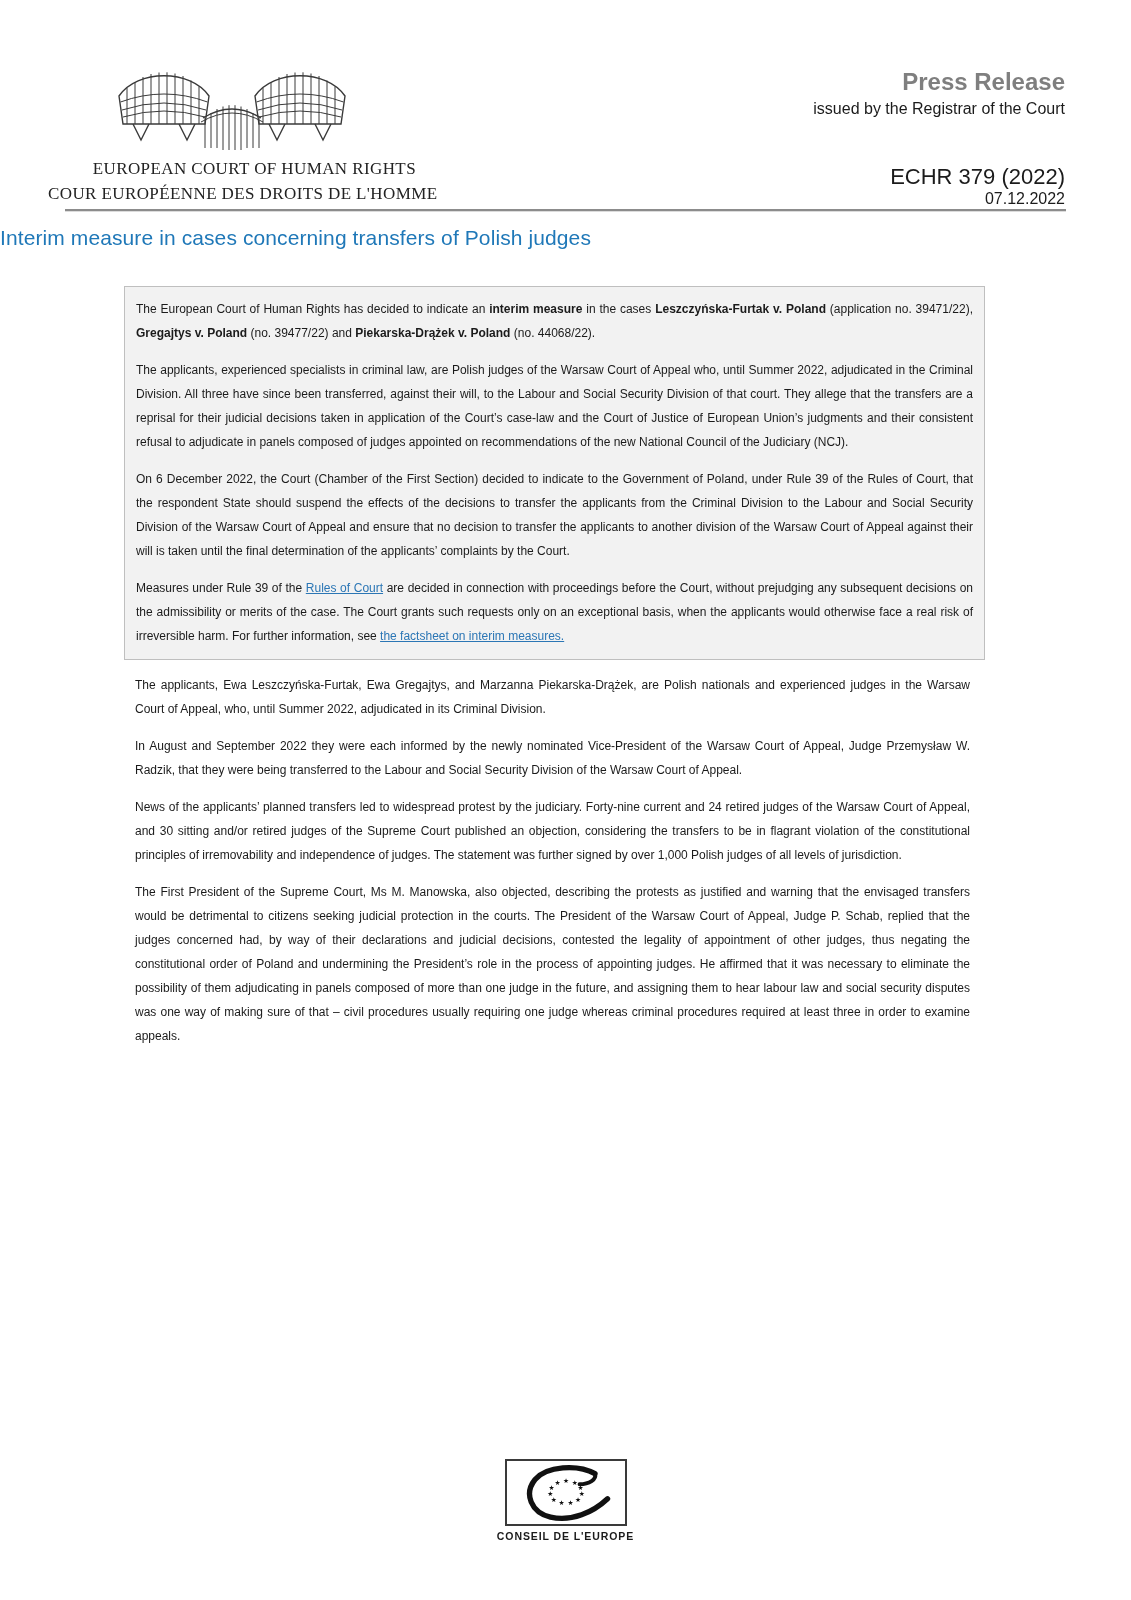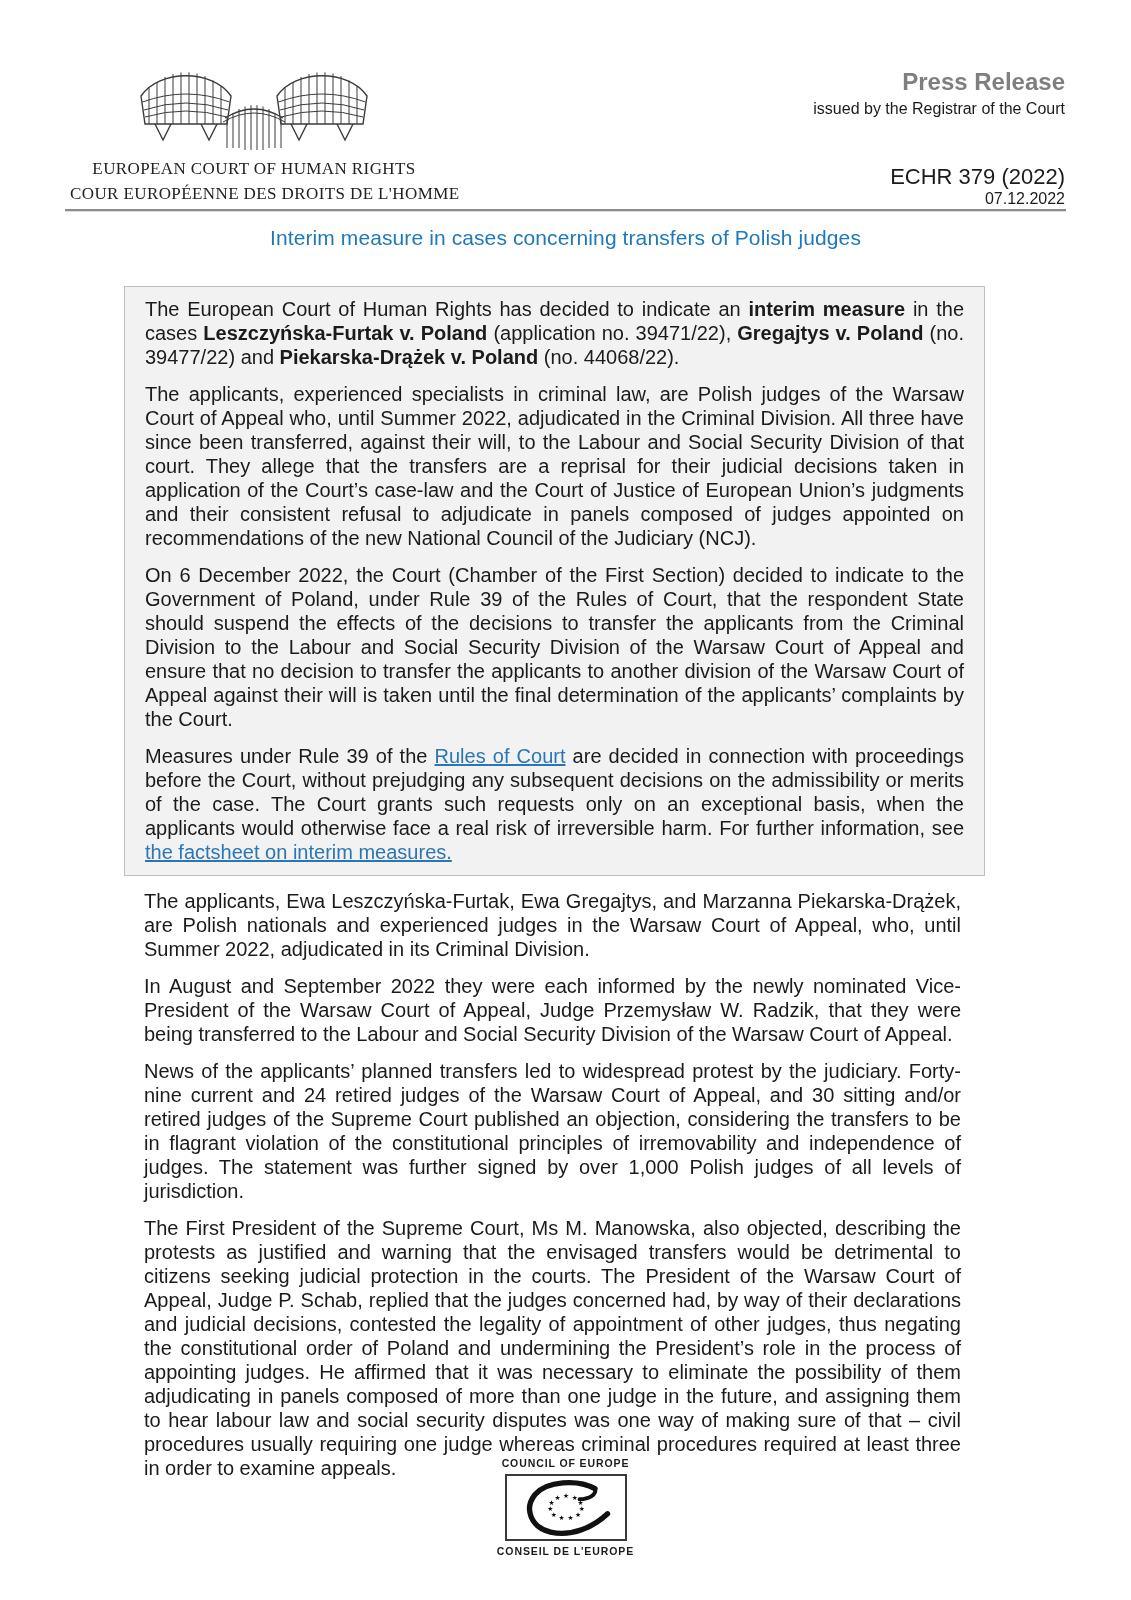--- a/index.html
+++ b/index.html
@@ -11,21 +11,21 @@
     --text:#1B1B1B;
     --rule-gray:#8C8C8C;
   }
   html,body{margin:0;padding:0;}
   body{
     width:1131px;height:1600px;background:#ffffff;position:relative;
     font-family:"Liberation Sans", sans-serif;color:var(--text);
     overflow:hidden;
   }
   .logo-block{
-    position:absolute;left:70px;top:64px;width:368px;text-align:center;
+    position:absolute;left:48px;top:64px;width:368px;text-align:right;
   }
   .logo-block svg{display:block;margin:0 auto;}
   .org-name{
     font-family:"Liberation Serif", serif;
     font-size:17px;line-height:25px;letter-spacing:0.4px;color:#222;
     white-space:nowrap;
   }
   .header-right{
     position:absolute;right:66px;top:68px;text-align:right;
   }
@@ -35,33 +35,33 @@
   .issued-by{font-size:16px;color:#1b1b1b;margin-top:3px;line-height:20px;}
   .ref-line{font-size:22px;line-height:22px;margin-top:47px;}
   .date-line{font-size:16px;line-height:22px;}
   .header-rule{
     position:absolute;left:65px;right:65px;top:209px;height:0;
     border:none;border-top:2px solid var(--rule-gray);
     border-bottom:1px solid #dcdcdc;margin:0;
   }
   h1.page-title{
     position:absolute;top:226px;left:0;width:100%;margin:0;
-    text-align:center;font-size:21px;font-weight:normal;color:var(--title-blue);
+    text-align:left;font-size:21px;font-weight:normal;color:var(--title-blue);
     letter-spacing:0.1px;
   }
   .content{
     position:absolute;left:124px;top:286px;width:861px;box-sizing:border-box;
   }
   .highlight-box{
     background:var(--box-bg);border:1px solid var(--box-border);
     padding:7px 11px 9px 11px;box-sizing:border-box;
   }
   .body-text{margin:6px 15px 0 11px;}
   p.para{
-    margin:13px 9px;font-size:20px;line-height:24px;text-align:justify;
+    margin:13px 0;font-size:12px;line-height:24px;text-align:justify;
     color:var(--text);
   }
   .highlight-box p.para:first-child{margin-top:3px;}
   .highlight-box p.para:last-child{margin-bottom:2px;}
   p.para strong{font-weight:bold;}
   a.doc-link{color:var(--link-blue);cursor:pointer;}
   .footer-block{
     position:absolute;top:1456px;left:0;width:100%;text-align:center;
   }
   .coe-caption{
@@ -152,21 +152,20 @@
     </section>
   <section class="body-text" id="body-paragraphs">
       <p class="para"><span>The applicants, Ewa Leszczyńska-Furtak, Ewa Gregajtys, and Marzanna Piekarska-Drążek, are Polish nationals and experienced judges in the Warsaw Court of Appeal, who, until Summer 2022, adjudicated in its Criminal Division.</span></p>
       <p class="para"><span>In August and September 2022 they were each informed by the newly nominated Vice-President of the Warsaw Court of Appeal, Judge Przemysław W. Radzik, that they were being transferred to the Labour and Social Security Division of the Warsaw Court of Appeal.</span></p>
       <p class="para"><span>News of the applicants’ planned transfers led to widespread protest by the judiciary. Forty-nine current and 24 retired judges of the Warsaw Court of Appeal, and 30 sitting and/or retired judges of the Supreme Court published an objection, considering the transfers to be in flagrant violation of the constitutional principles of irremovability and independence of judges. The statement was further signed by over 1,000 Polish judges of all levels of jurisdiction.</span></p>
       <p class="para"><span>The First President of the Supreme Court, Ms M. Manowska, also objected, describing the protests as justified and warning that the envisaged transfers would be detrimental to citizens seeking judicial protection in the courts. The President of the Warsaw Court of Appeal, Judge P. Schab, replied that the judges concerned had, by way of their declarations and judicial decisions, contested the legality of appointment of other judges, thus negating the constitutional order of Poland and undermining the President’s role in the process of appointing judges. He affirmed that it was necessary to eliminate the possibility of them adjudicating in panels composed of more than one judge in the future, and assigning them to hear labour law and social security disputes was one way of making sure of that – civil procedures usually requiring one judge whereas criminal procedures required at least three in order to examine appeals.</span></p>
     </section>
 </main>
 
 <footer class="footer-block">
-  <div class="coe-caption">COUNCIL OF EUROPE</div>
   <div class="coe-box">
     <svg width="104" height="58" viewBox="0 0 104 60">
       <path d="M82,10 C64,0 32,2 20,16 C8,31 16,50 36,55 C58,60 80,50 95,36" fill="none" stroke="#111" stroke-width="5.5" stroke-linecap="round"></path>
       <path d="M82,10 C84,16 76,21 66,21" fill="none" stroke="#111" stroke-width="4" stroke-linecap="round"></path>
       <g fill="#111" font-family="DejaVu Sans, sans-serif" font-size="7" text-anchor="middle">
         <text x="52" y="20">★</text>
           <text x="61" y="22">★</text>
           <text x="67" y="26.5">★</text>
         <text x="68.3" y="33">★</text>
           <text x="64.5" y="39">★</text>

